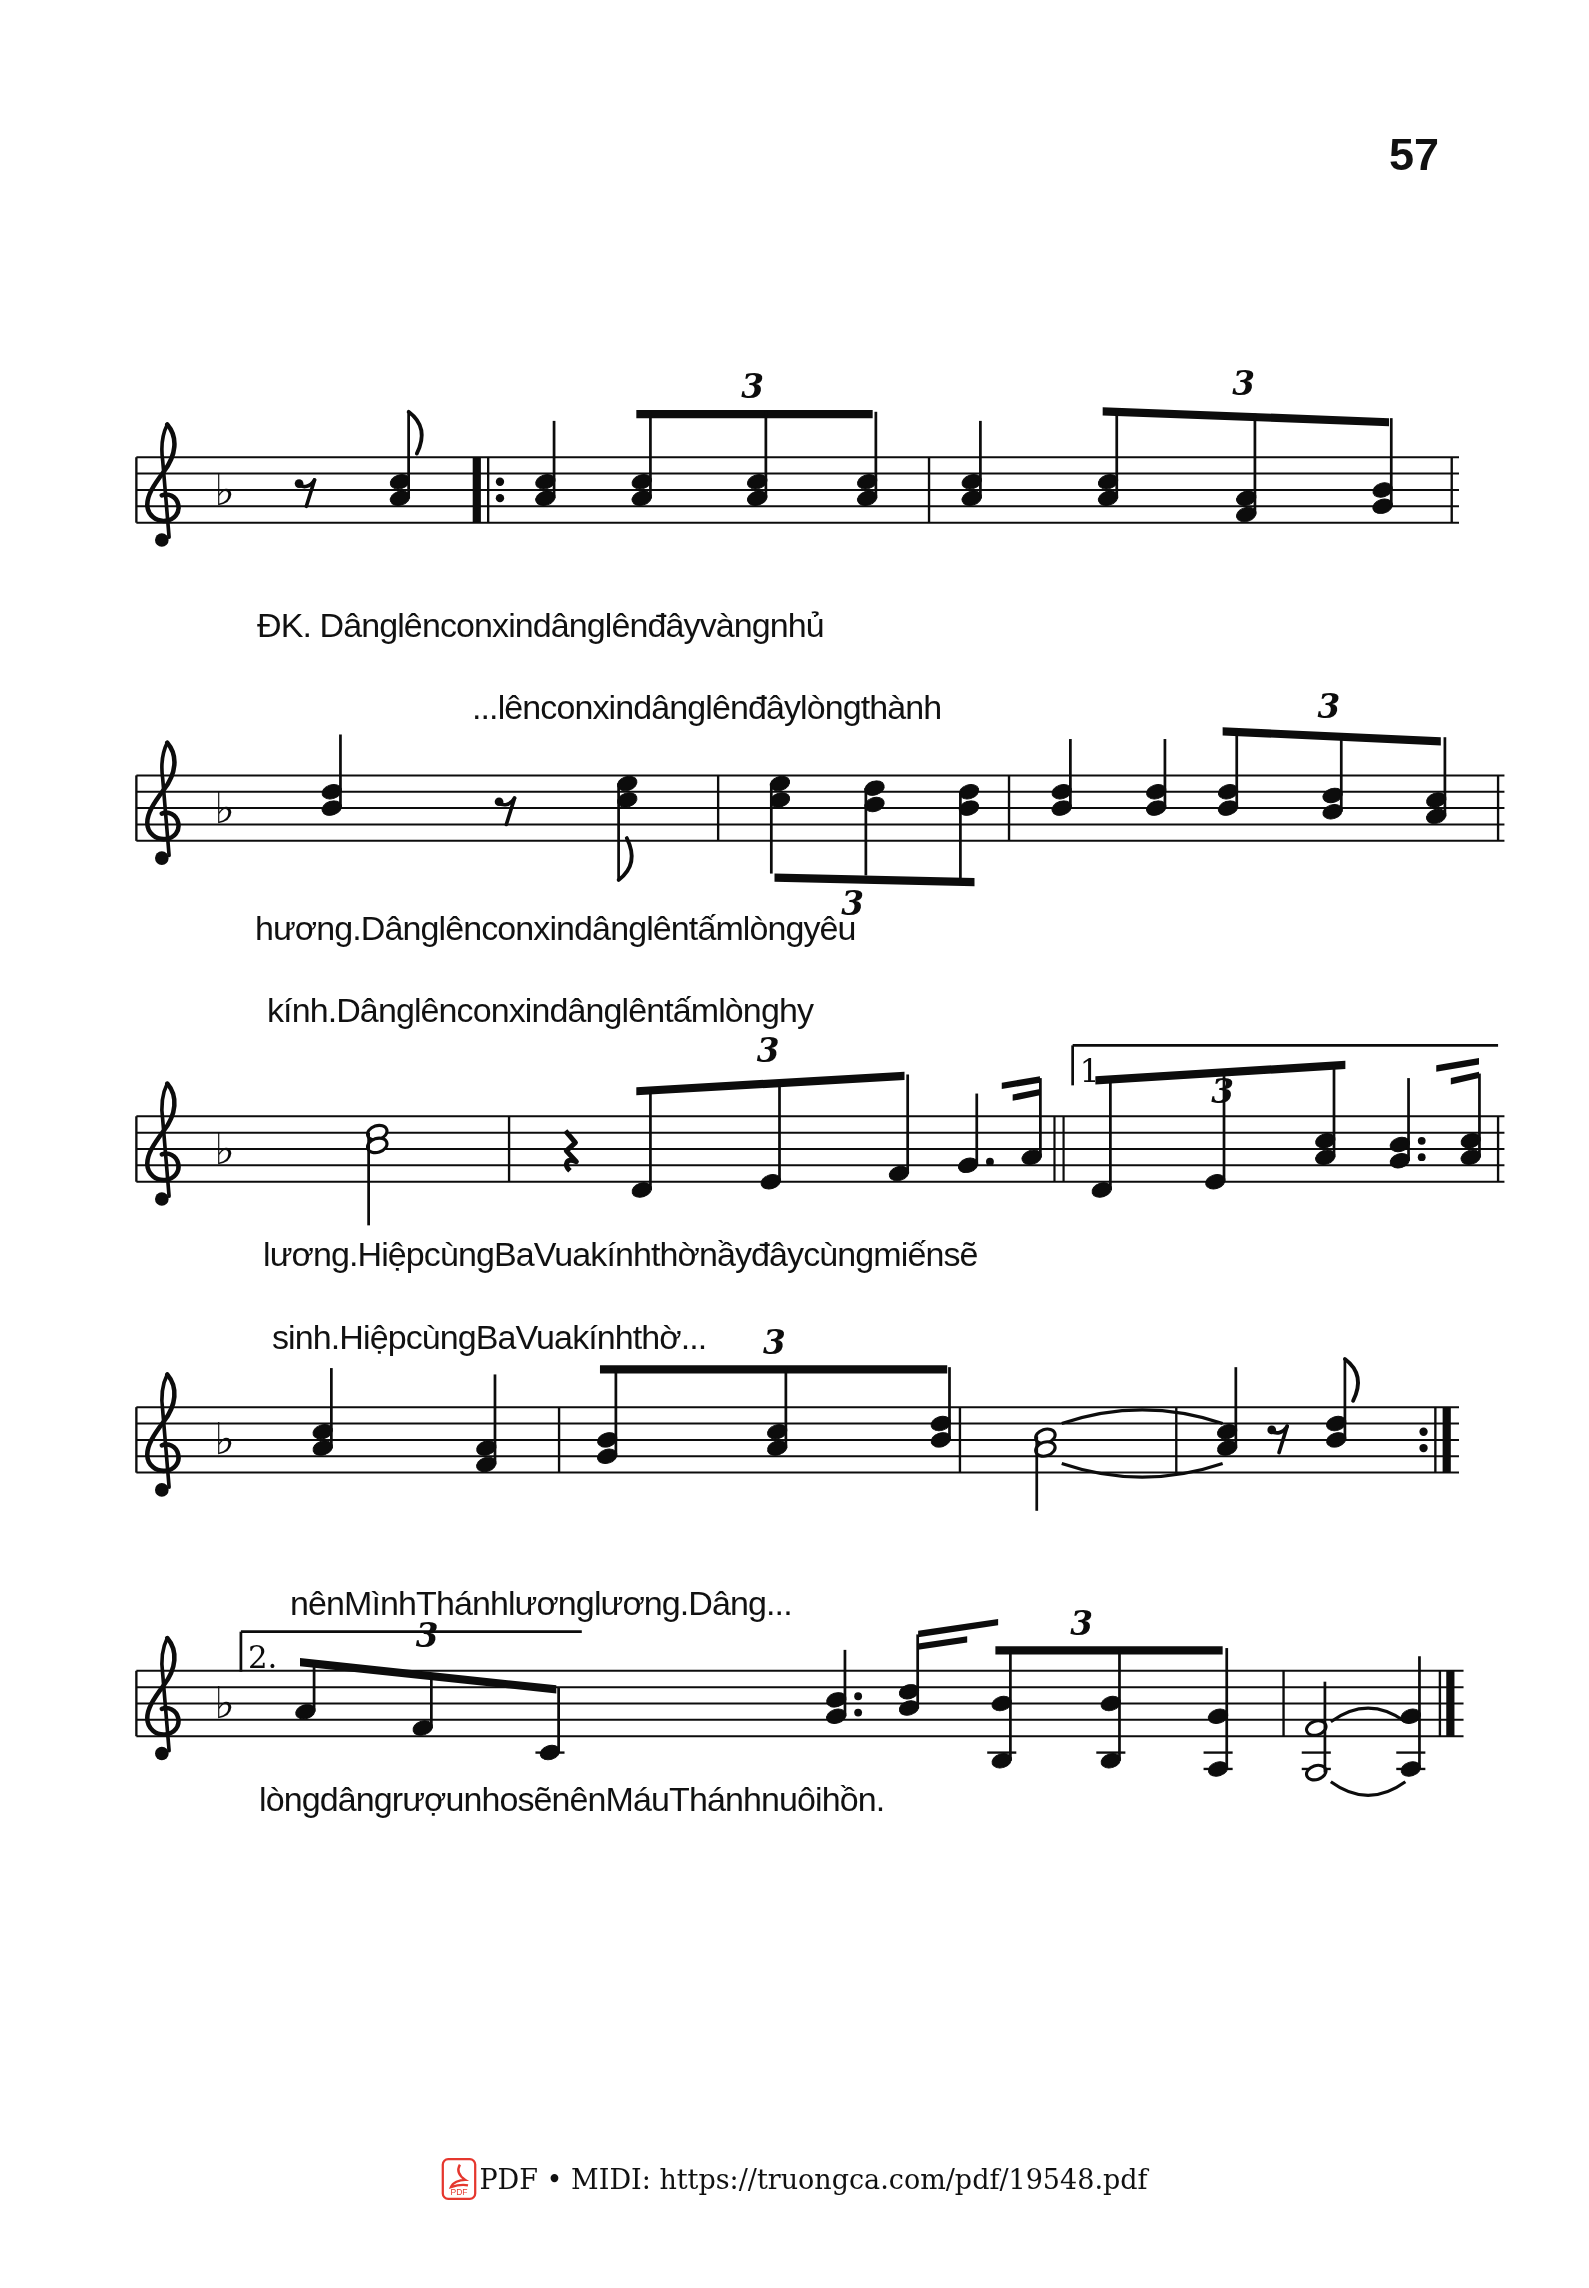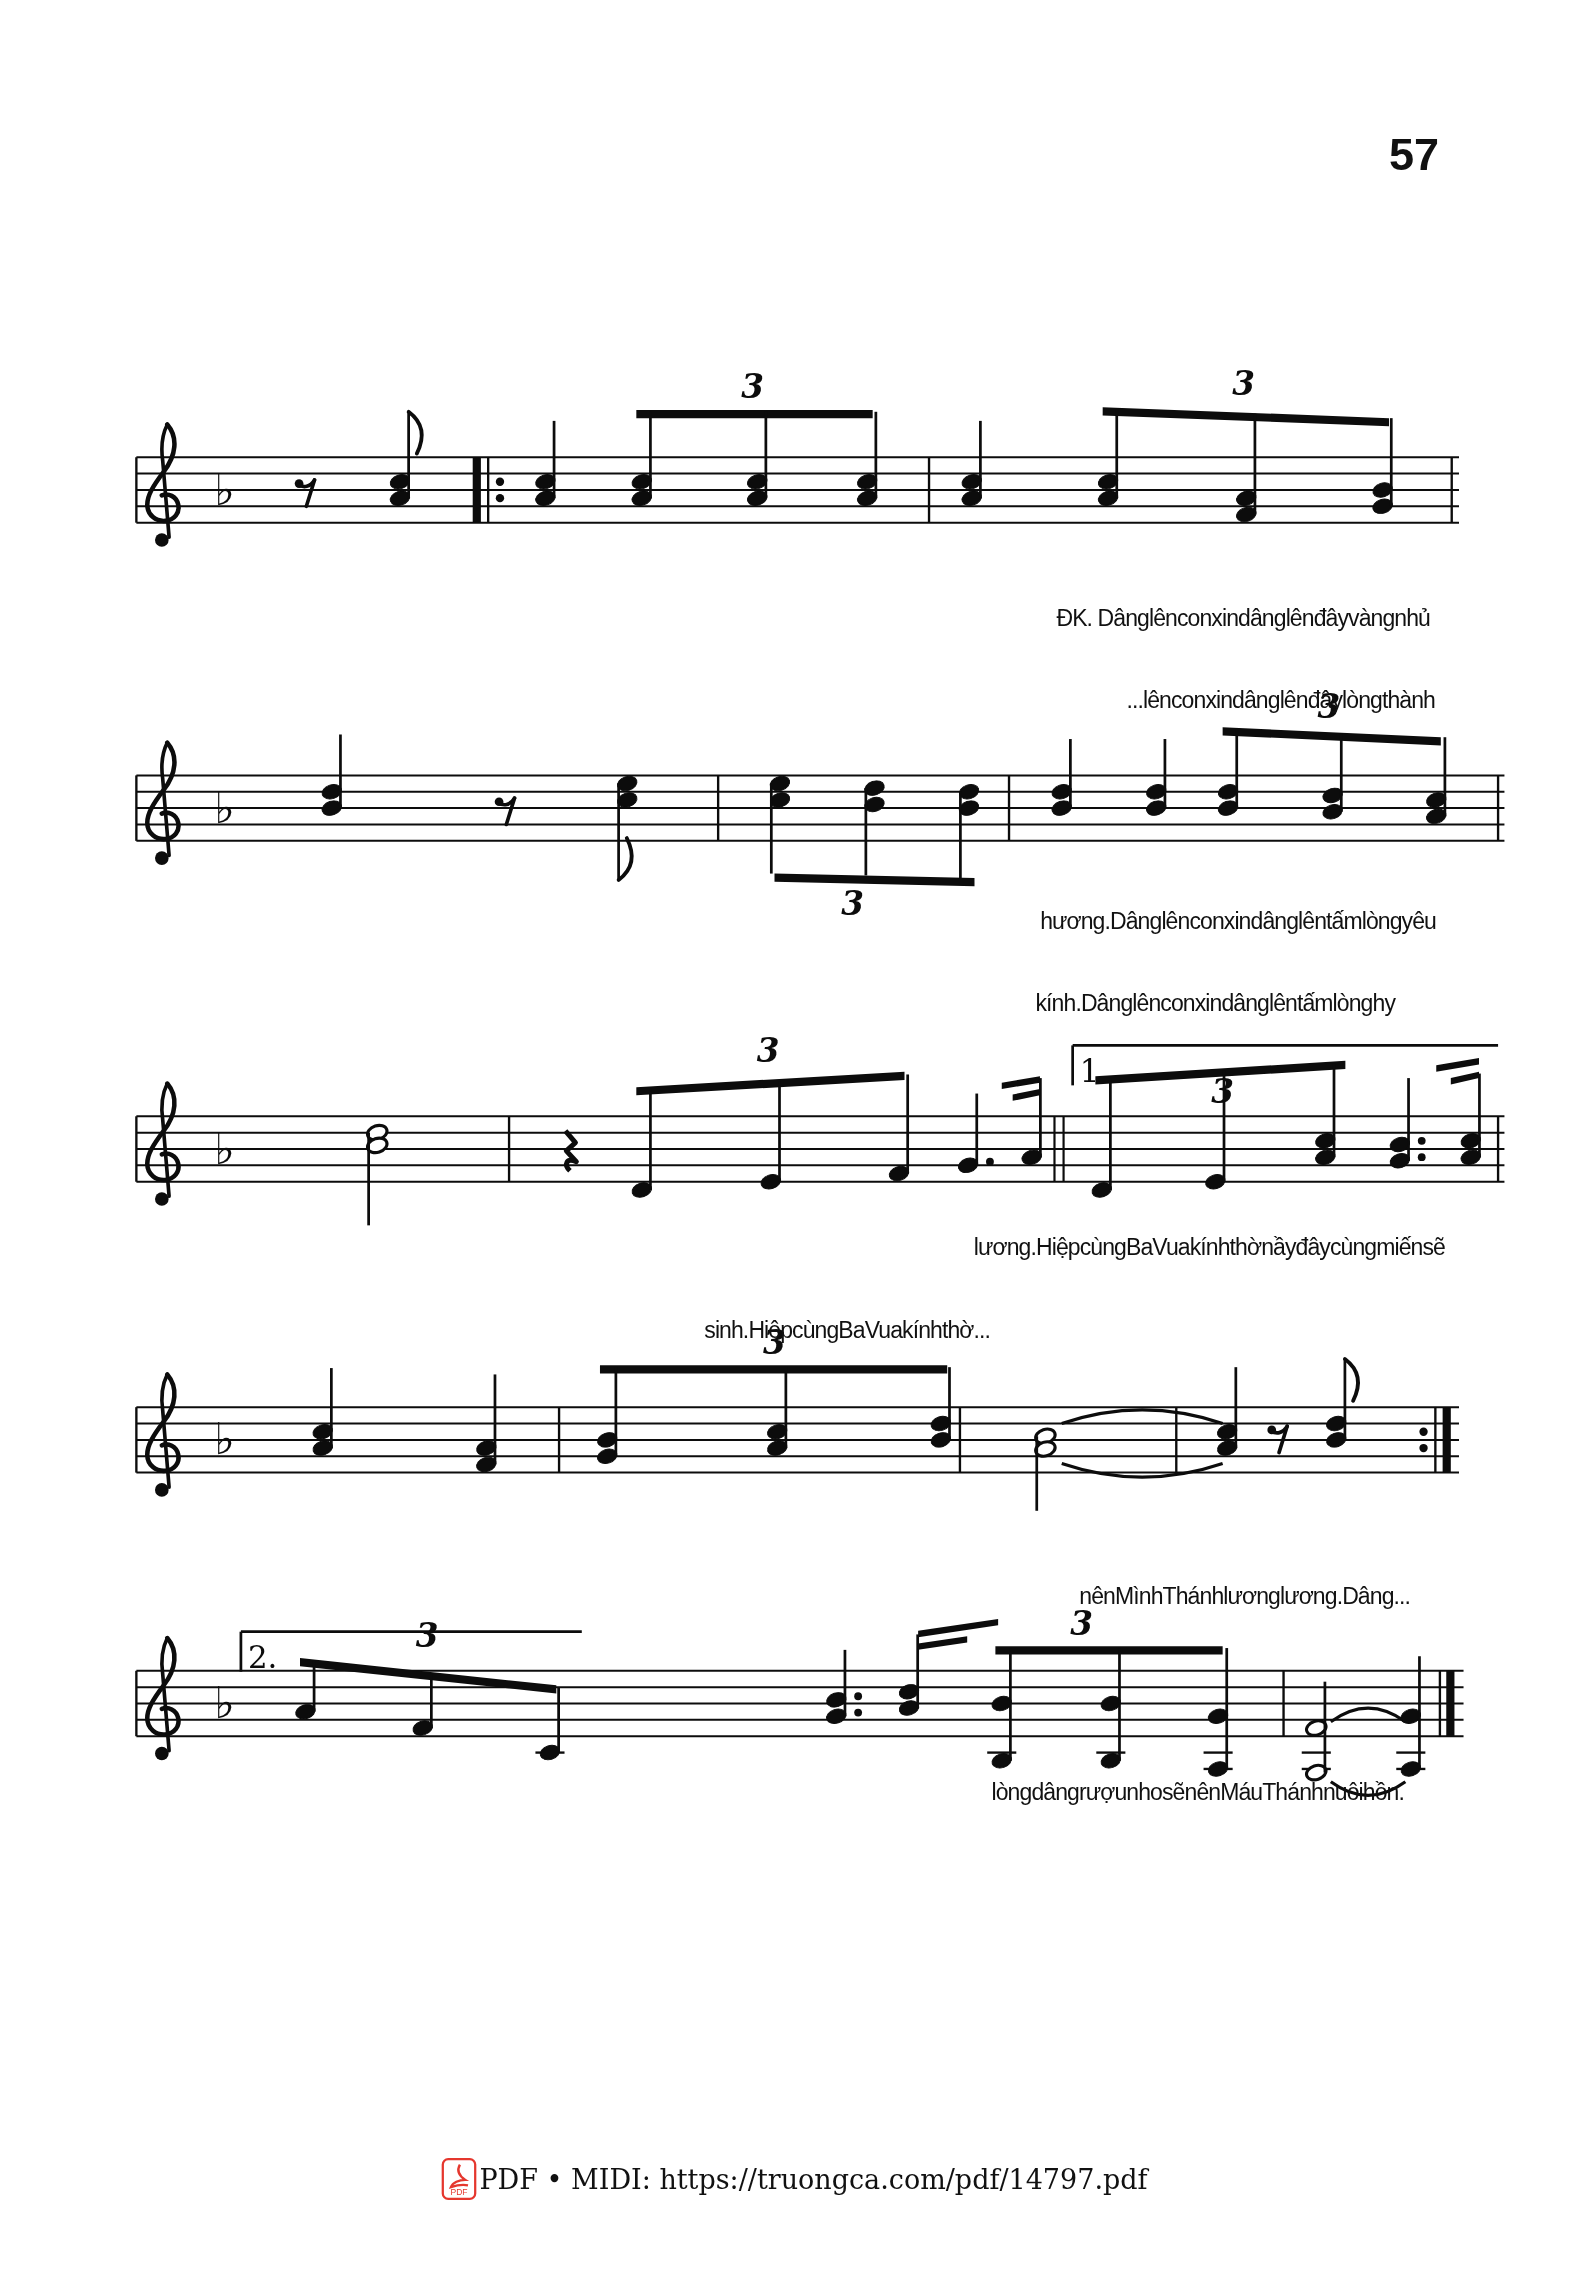--- a/index.html
+++ b/index.html
@@ -10,22 +10,22 @@
     font-family:"Liberation Sans",sans-serif;
     overflow:hidden;
   }
   .page-number{
     position:absolute;left:1389px;top:129px;
     font-size:45px;font-weight:bold;color:#111;
     letter-spacing:0px;
   }
   .lyric-line{
     position:absolute;
-    display:flex;justify-content:flex-end;align-items:baseline;
-    font-size:23px;color:#111;letter-spacing:-0.9px;
+    display:flex;justify-content:flex-start;align-items:baseline;
+    font-size:34px;color:#111;letter-spacing:-0.9px;
     white-space:nowrap;line-height:1.25;
   }
   .score-svg{position:absolute;left:0;top:0;}
   .footer{
     position:absolute;left:0;top:2157px;width:1589px;
     display:flex;justify-content:center;align-items:center;gap:2px;
   }
   .footer-text{
     font-family:"DejaVu Serif",serif;
     font-size:27px;color:#111;
@@ -420,17 +420,17 @@
       <span>nuôi</span>
       <span>hồn.</span>
     </div>
 
   <div class="footer">
     <svg class="pdf-icon" width="36" height="44" viewBox="0 0 40 48">
       <rect x="2" y="2" width="36" height="44" rx="6" fill="#ffffff" stroke="#e5372e" stroke-width="2.5"></rect>
       <path d="M 21 8 C 17 15 21 21 27 25 C 20 25 13 28 11 33 C 17 31 25 30 30 31" fill="none" stroke="#e5372e" stroke-width="2.6"></path>
       <text x="20" y="42" text-anchor="middle" font-size="9.5" font-family="Liberation Sans, sans-serif" fill="#e5372e">PDF</text>
     </svg>
-    <a class="footer-text">PDF • MIDI: https://truongca.com/pdf/14797.pdf</a>
+    <a class="footer-text">PDF • MIDI: https://truongca.com/pdf/19548.pdf</a>
   </div>
 
 </div>
 
 
 </body></html>

